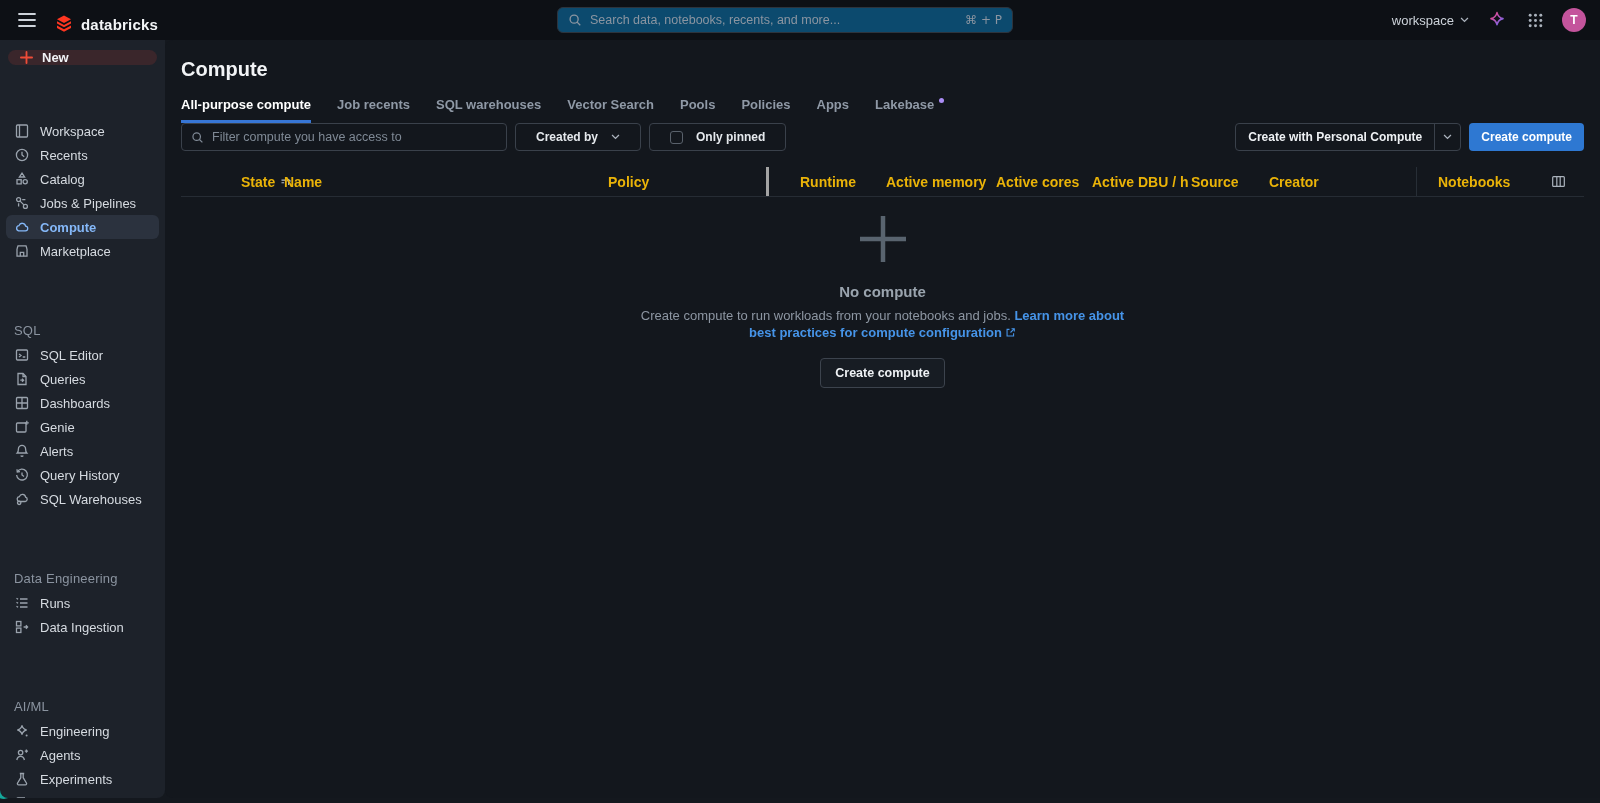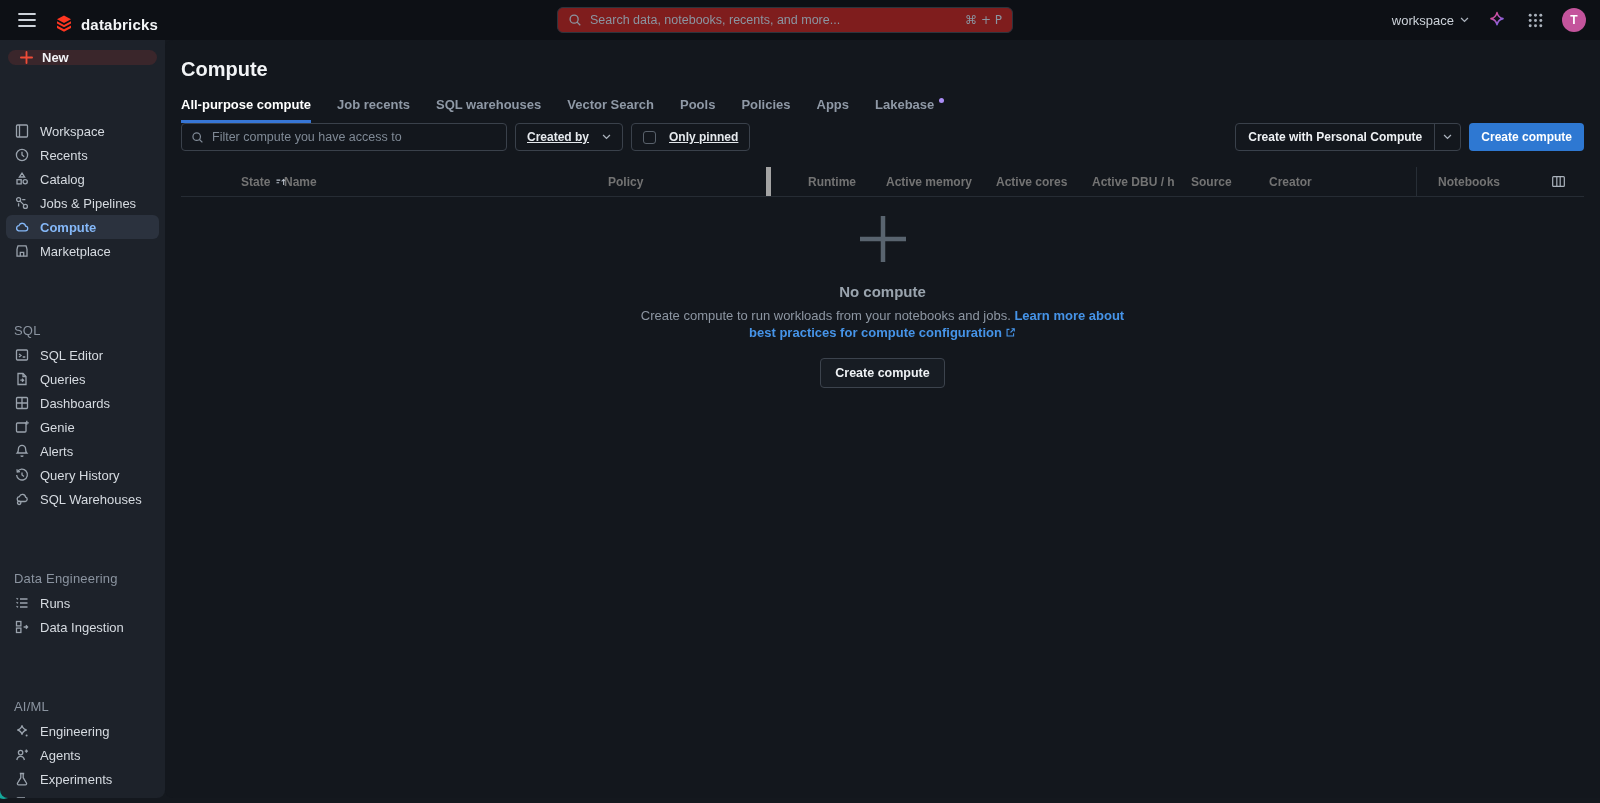--- a/index.html
+++ b/index.html
@@ -17,21 +17,21 @@
   .topbar {
     height:40px; background:#0d1015; display:flex; align-items:center;
     padding:0 14px; position:relative;
   }
   .hamburger { background:none; border:none; cursor:pointer; padding:4px; margin-right:14px; color:#cdd3da; }
   .logo { display:flex; align-items:center; gap:7px; cursor:pointer;margin-top:8px; }
   .logo-text { font-size:15px; font-weight:700; letter-spacing:.2px; color:#f3f5f7; }
   .global-search {
     position:absolute; left:557px; top:7px; width:456px; height:26px;
     display:flex; align-items:center; gap:8px; padding:0 10px;
-    background:#7f1d1d; border:1px solid #2d343d; border-radius:6px;
+    background:#0c4a6e; border:1px solid #2d343d; border-radius:6px;
   }
   .global-search input {
     flex:1; background:transparent; border:none; outline:none;
     color:#c6ccd4; font-size:12.5px; font-family:inherit;
   }
   .global-search input::placeholder { color:#8b95a1; }
   .kbd-hint { color:#8b95a1; font-size:12px; white-space:nowrap; font-family:"DejaVu Sans","Liberation Sans",sans-serif; }
   .topbar-right { margin-left:auto; display:flex; align-items:center; gap:16px; }
   .workspace-switch { display:flex; align-items:center; gap:6px; background:none; border:none; color:#ccd2d9; font-size:13px; font-family:inherit; cursor:pointer; }
   .icon-btn { background:none; border:none; padding:2px; cursor:pointer; color:#aab2bc; }
@@ -90,23 +90,23 @@
   .filter-box {
     width:326px; height:28px; display:flex; align-items:center; gap:8px; padding:0 9px;
     border:1px solid #3a414b; border-radius:4px; color:#7f8995; background:transparent;
   }
   .filter-box input {
     flex:1; background:transparent; border:none; outline:none; color:#cdd3da;
     font-size:12.5px; font-family:inherit;
   }
   .filter-box input::placeholder { color:#7f8995; }
   .btn {
-    height:28px; display:inline-flex; align-items:center; gap:13px; padding:0 11px;
+    height:28px; display:inline-flex; align-items:center; gap:13px; padding:0 20px;
     background:transparent; border:1px solid #3a414b; border-radius:4px; cursor:pointer;
-    color:#e5e9ed; font-size:12px; font-weight:600; font-family:inherit; white-space:nowrap;text-decoration:underline;
+    color:#e5e9ed; font-size:12px; font-weight:600; font-family:inherit; white-space:nowrap;
   }
   .checkbox { width:13px; height:13px; border:1px solid #59616b; border-radius:3px; background:transparent; flex:none; }
   .toolbar-right { margin-left:auto; display:flex; align-items:center; gap:8px; }
   .split-btn { display:flex; align-items:stretch; border:1px solid #3a414b; border-radius:4px; overflow:hidden; height:28px; }
   .split-main {
     background:transparent; border:none; cursor:pointer; padding:0 12px;
     color:#eef1f4; font-size:12px; font-weight:600; font-family:inherit; white-space:nowrap;
   }
   .split-caret {
     background:transparent; border:none; border-left:1px solid #3a414b; cursor:pointer;
@@ -114,27 +114,27 @@
   }
   .btn-primary {
     height:28px; padding:0 12px; border:none; border-radius:4px; background:#2e78d2; cursor:pointer;
     color:#ffffff; font-size:12px; font-weight:600; font-family:inherit; white-space:nowrap;
   }
 
   
   .grid-header {
     margin-top:16px; height:30px; display:flex; align-items:center;
     border-bottom:1px solid #262c34; padding-left:60px; padding-right:16px;
-    font-size:12px; font-weight:700; color:#737373;
+    font-size:14px; font-weight:700; color:#eab308;
   }
   .col { display:flex; align-items:center; gap:5px; height:100%; cursor:pointer; }
   .col-state { width:43px; }
   .col-name { width:324px; }
   .col-policy { width:158px; }
-  .col-runtime { width:120px; justify-content:flex-end; padding-right:30px; border-left:5px solid #a3a3a3; }
+  .col-runtime { width:120px; justify-content:flex-end; padding-right:30px; border-left:3px solid #a3a3a3; }
   .col-activemem { width:110px; }
   .col-activecores { width:96px; }
   .col-dbu { width:99px; }
   .col-source { width:78px; }
   .col-creator { width:147px; }
   .col-notebooks { flex:1; padding-left:21px; border-left:1px solid #272e36; }
   .cols-gear { margin-left:auto; color:#aab2bc; background:none; border:none; cursor:pointer; padding:2px; }
   .sort-ico { color:#b9c1cb; }
 
   

